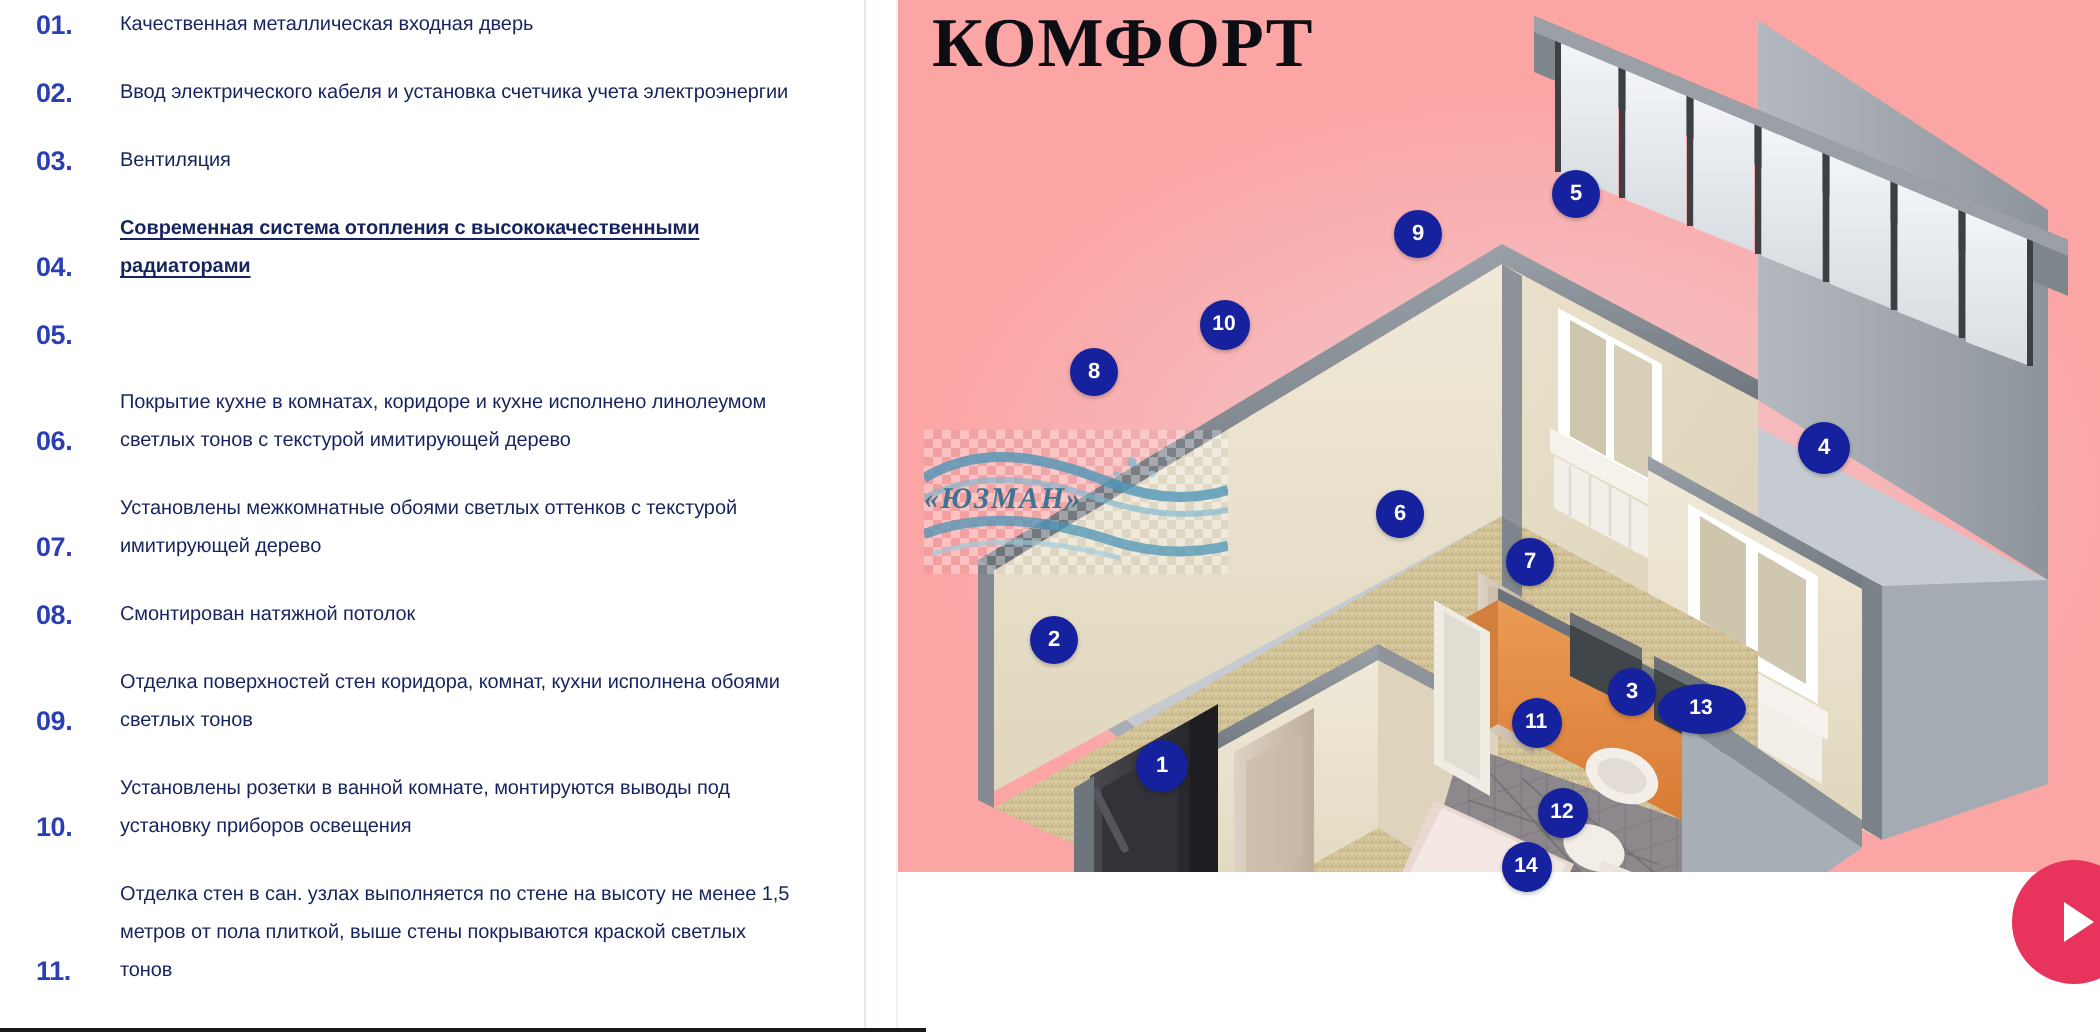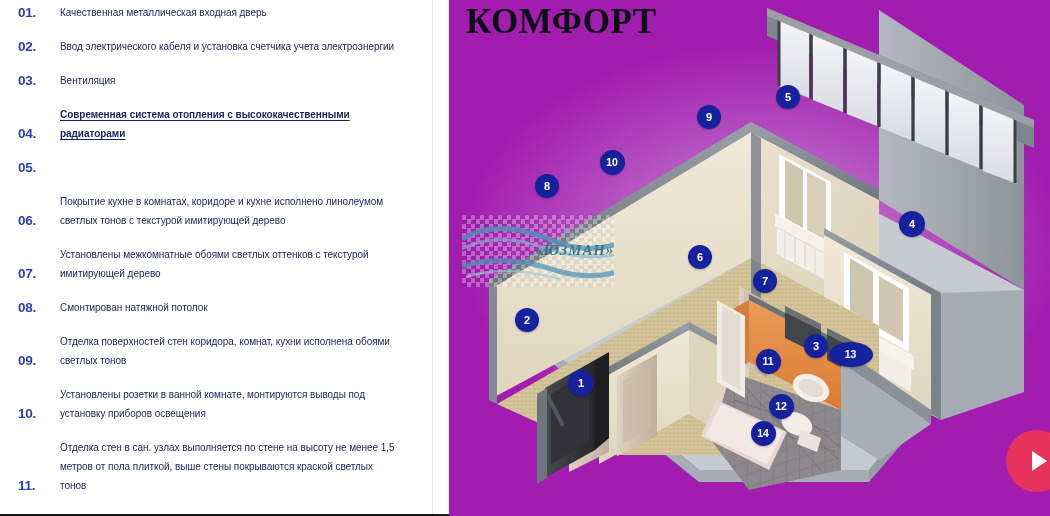--- a/index.html
+++ b/index.html
@@ -58,22 +58,22 @@
     text-underline-offset:2px;
   }
   .feature-row.highlight .feature-num{font-weight:700;}
 
   .bottom-rule{
     position:absolute;left:0;bottom:0;width:463px;height:2px;background:#1a1a1a;
   }
 
   
   .render-panel{
-    position:absolute;left:449px;top:0;width:601px;height:516px;
-    background:#a21caf;overflow:hidden;
+    position:absolute;left:449px;top:0;width:601px;height:436px;
+    background:#fca5a5;overflow:hidden;
   }
   .render-bg-sheen{
     position:absolute;left:0;top:0;width:601px;height:516px;
     background:
       radial-gradient(ellipse 70% 55% at 52% 48%, rgba(232,236,243,.55) 0%, rgba(255,255,255,0) 72%);
   }
   .title-komfort{
     position:absolute;left:17px;top:2px;
     font-family:"Liberation Serif", serif;
     font-weight:700;
@@ -90,21 +90,21 @@
   
   .watermark{
     position:absolute;left:13px;top:215px;width:152px;height:72px;
     z-index:26;
     background:
       repeating-conic-gradient(rgba(0,0,0,.045) 0% 25%, rgba(255,255,255,.32) 0% 50%) 0 0/9px 9px;
     opacity:.92;
   }
   .watermark svg{position:absolute;left:0;top:0;}
   .wm-text{
-    position:absolute;left:0;top:27px;width:152px;text-align:right;
+    position:absolute;left:0;top:27px;width:152px;text-align:left;
     font-family:"Liberation Serif", serif;
     font-style:italic;font-weight:700;font-size:15px;
     color:#2f6f90;letter-spacing:.8px;
   }
 
   
   .marker{
     position:absolute;
     border-radius:50%;
     background:#16219e;

